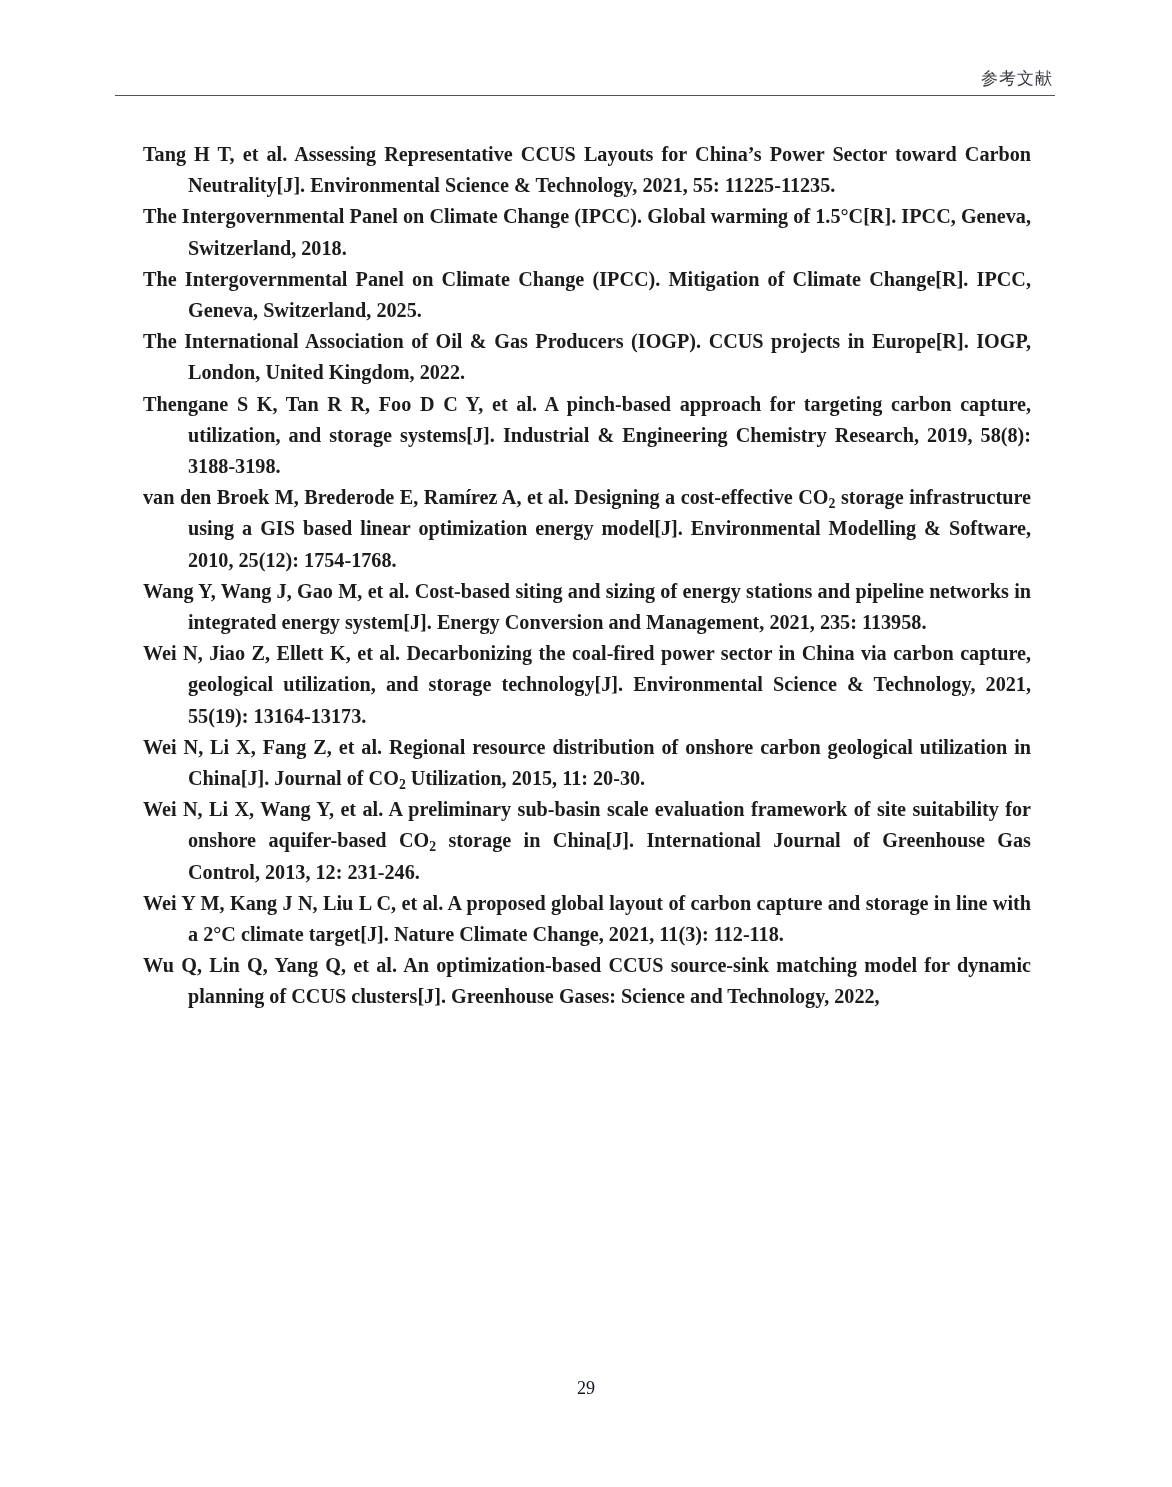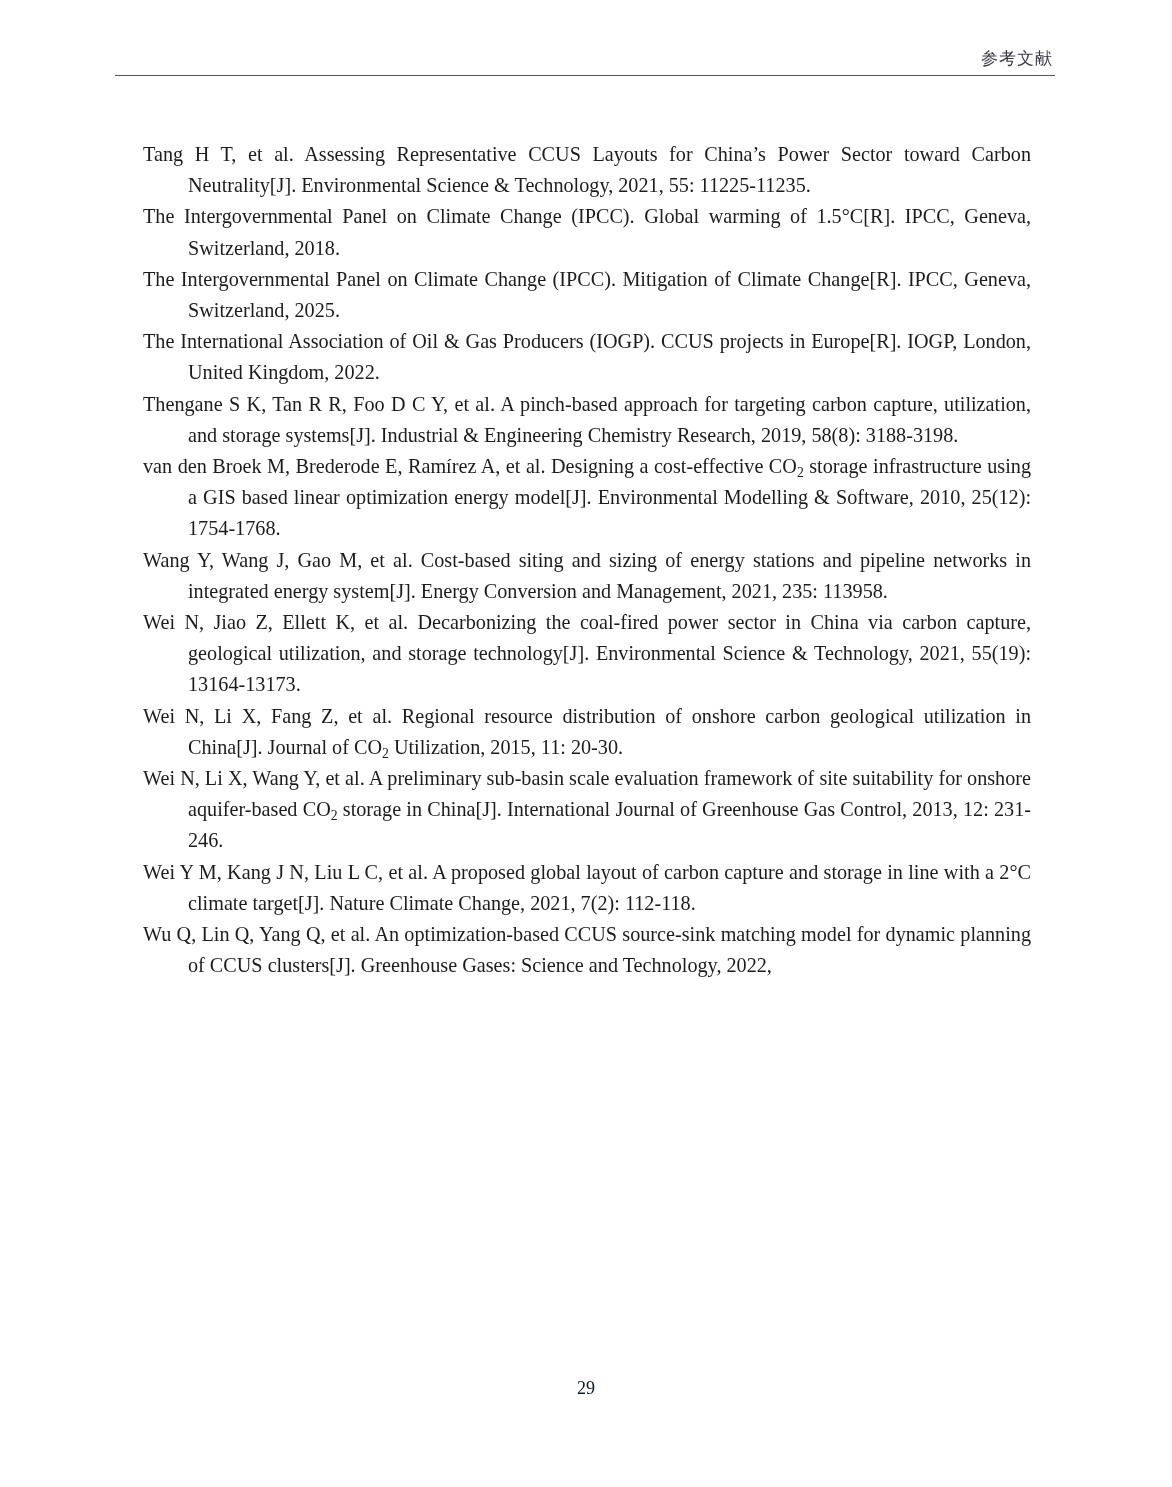--- a/index.html
+++ b/index.html
@@ -19,21 +19,21 @@
   .page {
     position: absolute;
     inset: 0;
     background: #ffffff;
   }
 
   
   .header {
     position: absolute;
     left: 115px;
-    top: 48px;
+    top: 68px;
     width: 940px;
   }
   .header-title {
     text-align: right;
     font-family: "DejaVu Sans", sans-serif;
     font-size: 17px;
     line-height: 1.2;
     color: #3a3a44;
     letter-spacing: 1px;
     padding-right: 2px;
@@ -43,20 +43,21 @@
     border-top: 1.6px solid #53535c;
     width: 100%;
   }
 
   
   .refs {
     position: absolute;
     left: 143px;
     top: 139px;
     width: 888px;
+    font-weight: bold;
   }
   .ref {
     font-size: 20.2px;
     line-height: 31.2px;
     text-align: justify;
     text-justify: inter-word;
     padding-left: 45px;
     text-indent: -45px;
     margin: 0 0 0 0;
     -webkit-hyphens: none;
@@ -95,21 +96,21 @@
       <p class="ref">Tang H T, et al. Assessing Representative CCUS Layouts for China’s Power Sector toward Carbon Neutrality[J]. Environmental Science &amp; Technology, 2021, 55: 11225-11235.</p>
       <p class="ref">The Intergovernmental Panel on Climate Change (IPCC). Global warming of 1.5°C[R]. IPCC, Geneva, Switzerland, 2018.</p>
       <p class="ref">The Intergovernmental Panel on Climate Change (IPCC). Mitigation of Climate Change[R]. IPCC, Geneva, Switzerland, 2025.</p>
       <p class="ref">The International Association of Oil &amp; Gas Producers (IOGP). CCUS projects in Europe[R]. IOGP, London, United Kingdom, 2022.</p>
       <p class="ref">Thengane S K, Tan R R, Foo D C Y, et al. A pinch-based approach for targeting carbon capture, utilization, and storage systems[J]. Industrial &amp; Engineering Chemistry Research, 2019, 58(8): 3188-3198.</p>
       <p class="ref">van den Broek M, Brederode E, Ramírez A, et al. Designing a cost-effective CO<sub>2</sub> storage infrastructure using a GIS based linear optimization energy model[J]. Environmental Modelling &amp; Software, 2010, 25(12): 1754-1768.</p>
       <p class="ref">Wang Y, Wang J, Gao M, et al. Cost-based siting and sizing of energy stations and pipeline networks in integrated energy system[J]. Energy Conversion and Management, 2021, 235: 113958.</p>
       <p class="ref">Wei N, Jiao Z, Ellett K, et al. Decarbonizing the coal-fired power sector in China via carbon capture, geological utilization, and storage technology[J]. Environmental Science &amp; Technology, 2021, 55(19): 13164-13173.</p>
       <p class="ref">Wei N, Li X, Fang Z, et al. Regional resource distribution of onshore carbon geological utilization in China[J]. Journal of CO<sub>2</sub> Utilization, 2015, 11: 20-30.</p>
       <p class="ref">Wei N, Li X, Wang Y, et al. A preliminary sub-basin scale evaluation framework of site suitability for onshore aquifer-based CO<sub>2</sub> storage in China[J]. International Journal of Greenhouse Gas Control, 2013, 12: 231-246.</p>
-      <p class="ref">Wei Y M, Kang J N, Liu L C, et al. A proposed global layout of carbon capture and storage in line with a 2°C climate target[J]. Nature Climate Change, 2021, 7(2): 112-118.</p>
+      <p class="ref">Wei Y M, Kang J N, Liu L C, et al. A proposed global layout of carbon capture and storage in line with a 2°C climate target[J]. Nature Climate Change, 2021, 11(3): 112-118.</p>
       <p class="ref">Wu Q, Lin Q, Yang Q, et al. An optimization-based CCUS source-sink matching model for dynamic planning of CCUS clusters[J]. Greenhouse Gases: Science and Technology, 2022,</p>
     </div>
 
   <div class="footer">
     <span class="page-number">29</span>
   </div>
 
 </div>
 
 </body></html>

